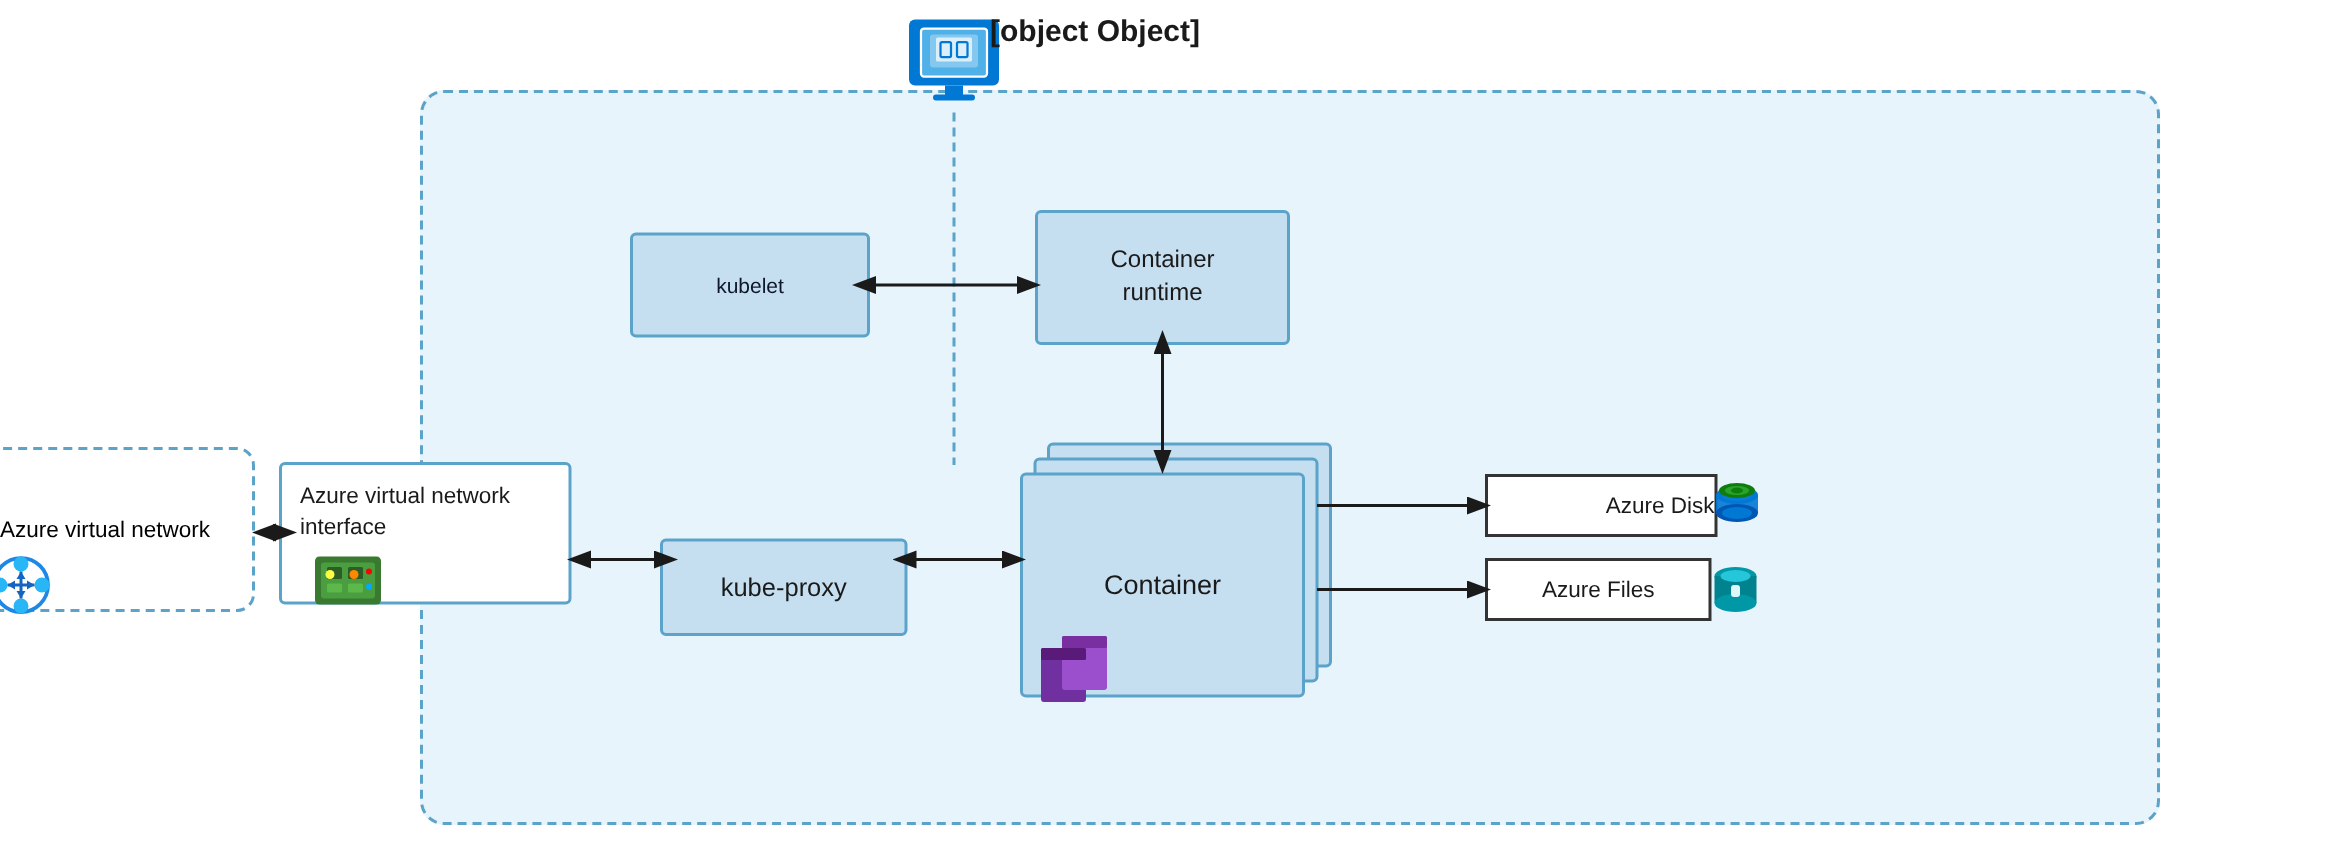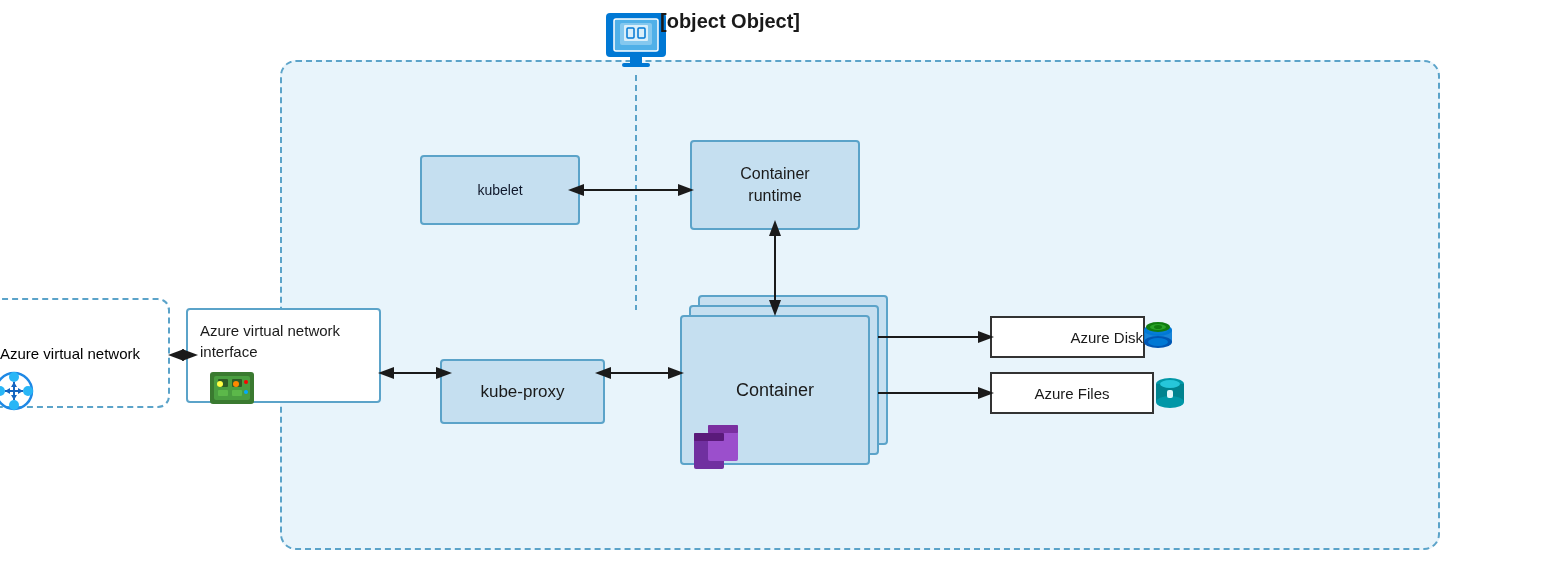--- a/index.html
+++ b/index.html
@@ -226,21 +226,21 @@
         <ellipse cx="15" cy="20" rx="14" ry="6" fill="#0056b3"></ellipse>
         <ellipse cx="15" cy="20" rx="10" ry="4" fill="#0078d4"></ellipse>
 
         <ellipse cx="15" cy="5" rx="12" ry="5" fill="#107c10"></ellipse>
         <ellipse cx="15" cy="5" rx="8" ry="3" fill="#28a428"></ellipse>
         <ellipse cx="15" cy="5" rx="4" ry="2" fill="#107c10"></ellipse>
       </svg>
     </div>
   </div>
 
-  <div style="position:absolute; top:372px; left:990px; width:164px; height:42px; border:2px solid #333; background:#fff; display:flex; align-items:center; justify-content:center; font-size:15px; color:#1a1a1a;">
+  <div style="position:absolute; top:372px; left:990px; width:151px; height:42px; border:2px solid #333; background:#fff; display:flex; align-items:center; justify-content:center; font-size:15px; color:#1a1a1a;">
     <span>Azure Files</span>
 
     <div style="position:absolute; right:-34px; top:2px;">
       <svg width="32" height="36" viewBox="0 0 32 36">
 
         <ellipse cx="16" cy="8" rx="14" ry="6" fill="#0097a7"></ellipse>
         <rect x="2" y="8" width="28" height="18" fill="#00838f"></rect>
         <ellipse cx="16" cy="26" rx="14" ry="6" fill="#0097a7"></ellipse>
         <ellipse cx="16" cy="8" rx="10" ry="4" fill="#26c6da"></ellipse>
 

